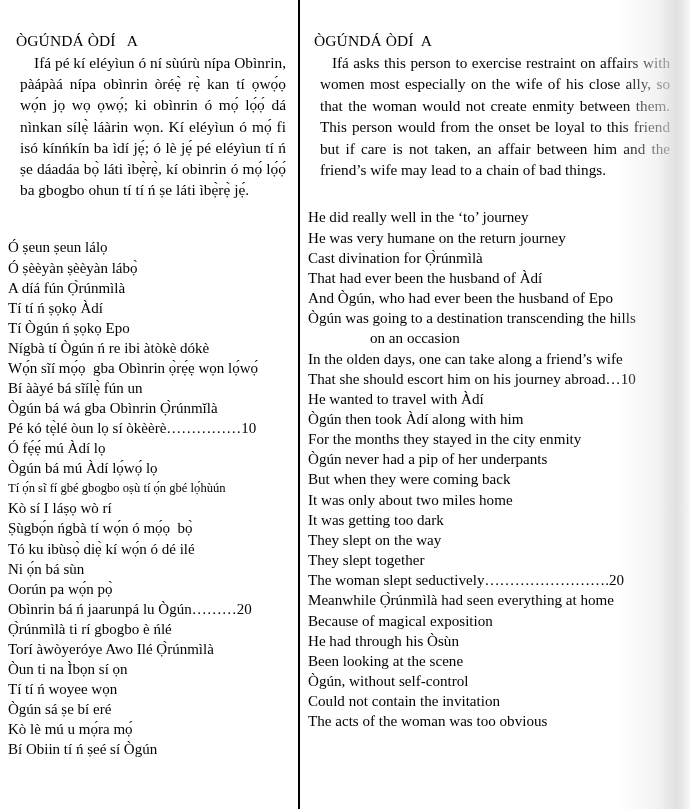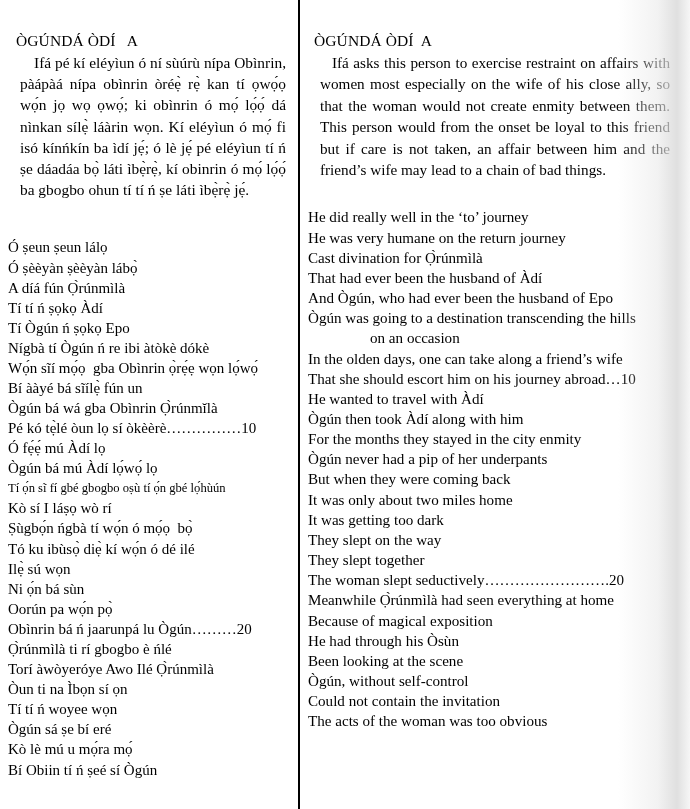--- a/index.html
+++ b/index.html
@@ -124,21 +124,20 @@
         <li>Wọ́n sĩí mọ́ọ  gba Obìnrin ọ̀rẹ́ẹ wọn lọ́wọ́</li>
         <li>Bí ààyé bá sĩílẹ̀ fún un</li>
         <li>Ògún bá wá gba Obìnrin Ọ̀rúnmĭlà</li>
         <li>Pé kó tẹ̀lé òun lọ sí òkèèrè……………10</li>
         <li>Ó fẹ́ẹ́ mú Àdí lọ</li>
         <li>Ògún bá mú Àdí lọ́wọ́ lọ</li>
         <li class="small">Tí ọ́n sĩ fí gbé gbogbo oṣù tí ọ́n gbé lọ́hùún</li>
         <li>Kò sí I láṣọ wò rí</li>
         <li>Ṣùgbọ́n ńgbà tí wọ́n ó mọ́ọ  bọ̀</li>
         <li>Tó ku ibùsọ̀ diẹ̀ kí wọ́n ó dé ilé</li>
-        <li>Ilẹ̀ sú wọn</li>
         <li>Ni ọ́n bá sùn</li>
         <li>Oorún pa wọ́n pọ̀</li>
         <li>Obìnrin bá ń jaarunpá lu Ògún………20</li>
         <li>Ọ̀rúnmìlà ti rí gbogbo è ńlé</li>
         <li>Torí àwòyeróye Awo Ilé Ọ̀rúnmìlà</li>
         <li>Òun ti na Ìbọn sí ọn</li>
         <li>Tí tí ń woyee wọn</li>
         <li>Ògún sá ṣe bí eré</li>
         <li>Kò lè mú u mọ́ra mọ́</li>
         <li>Bí Obiin tí ń ṣeé sí Ògún</li>

